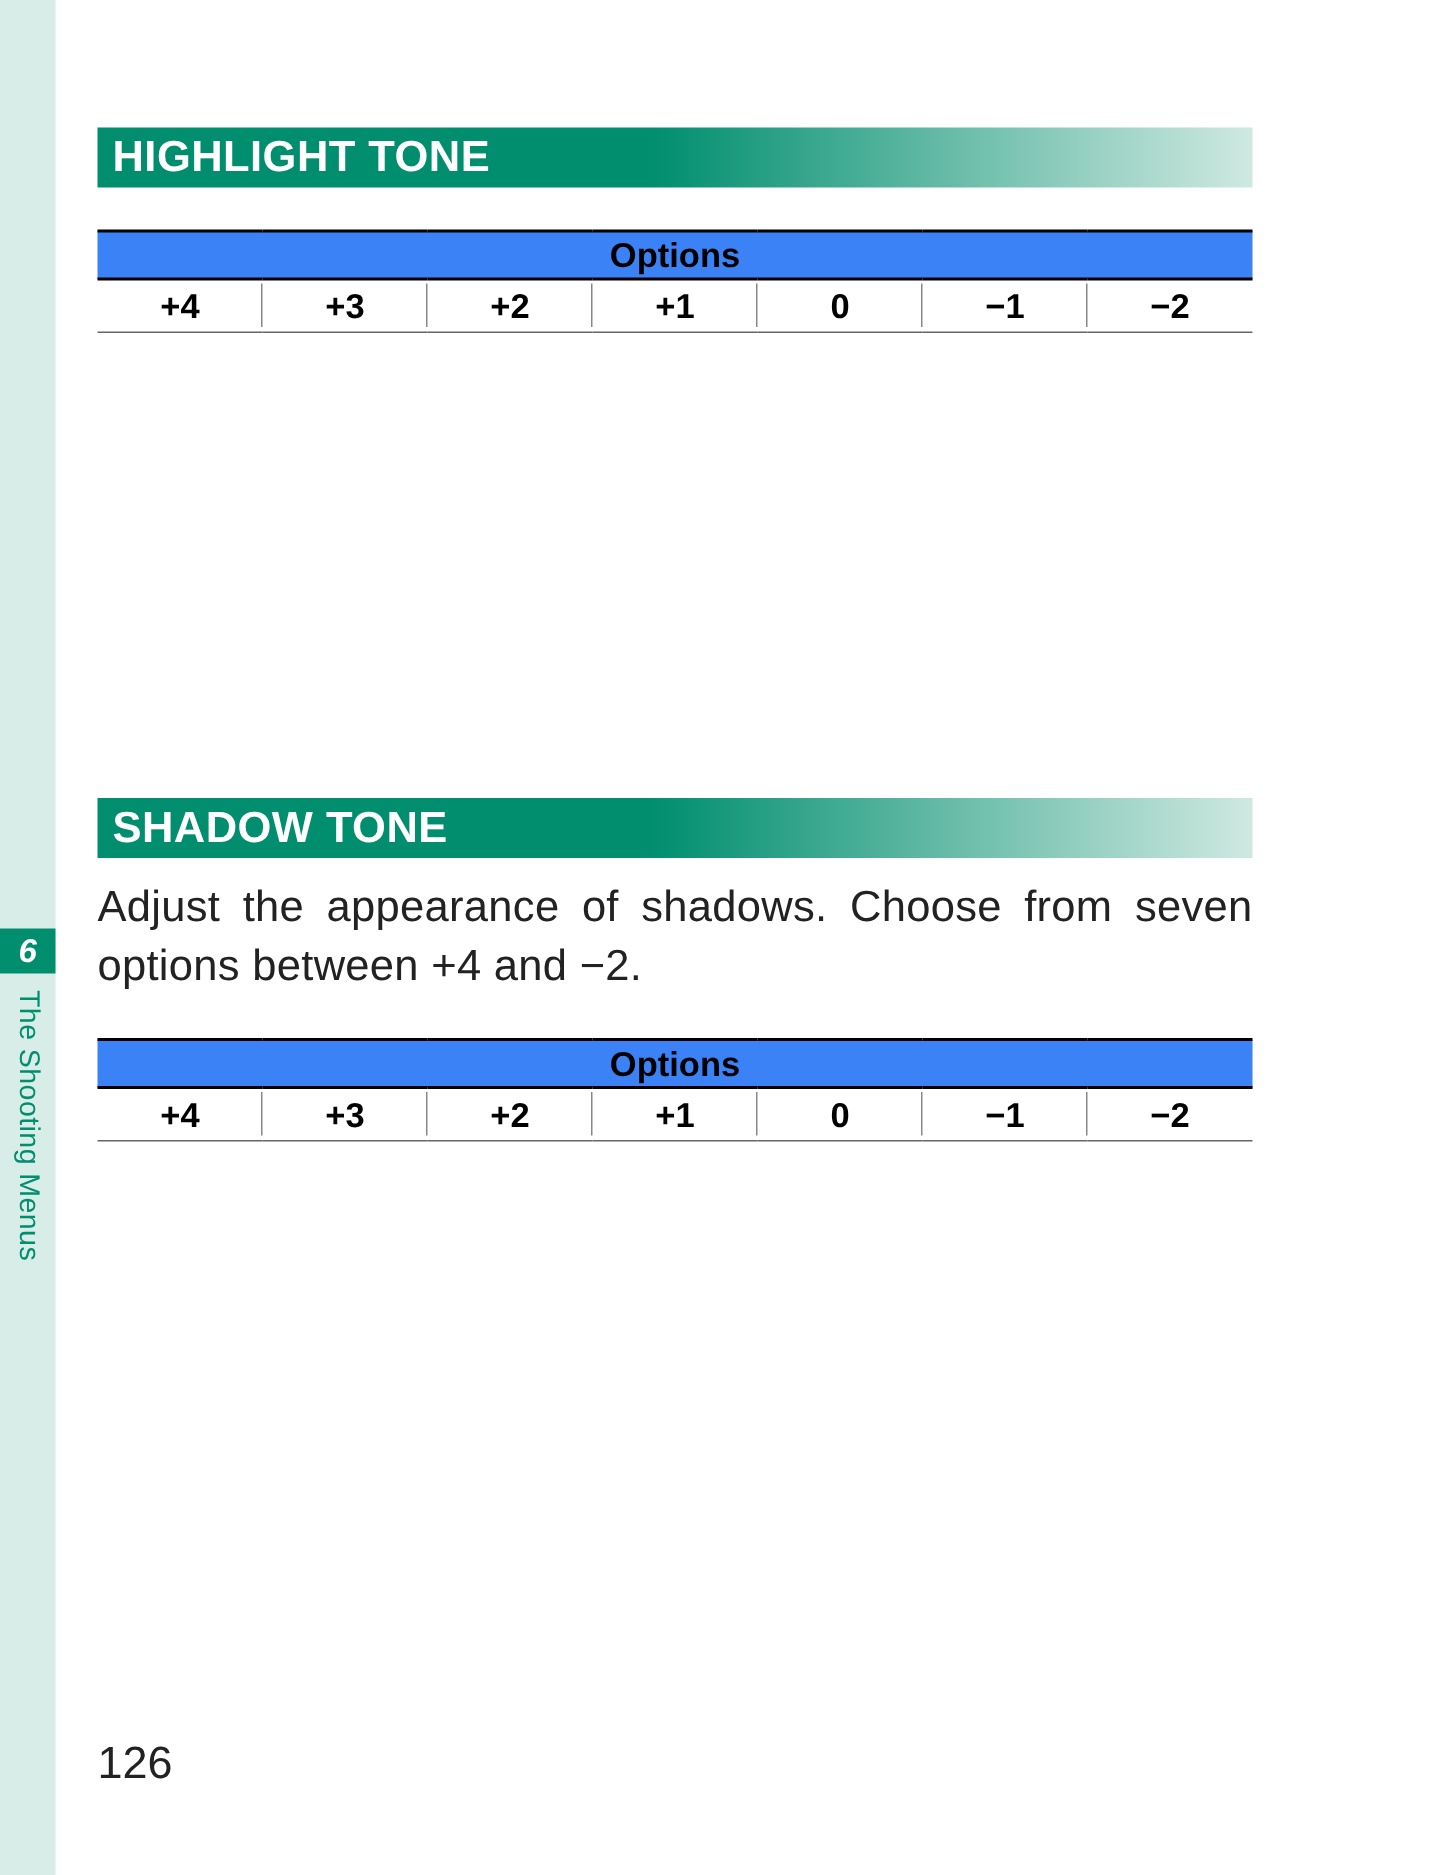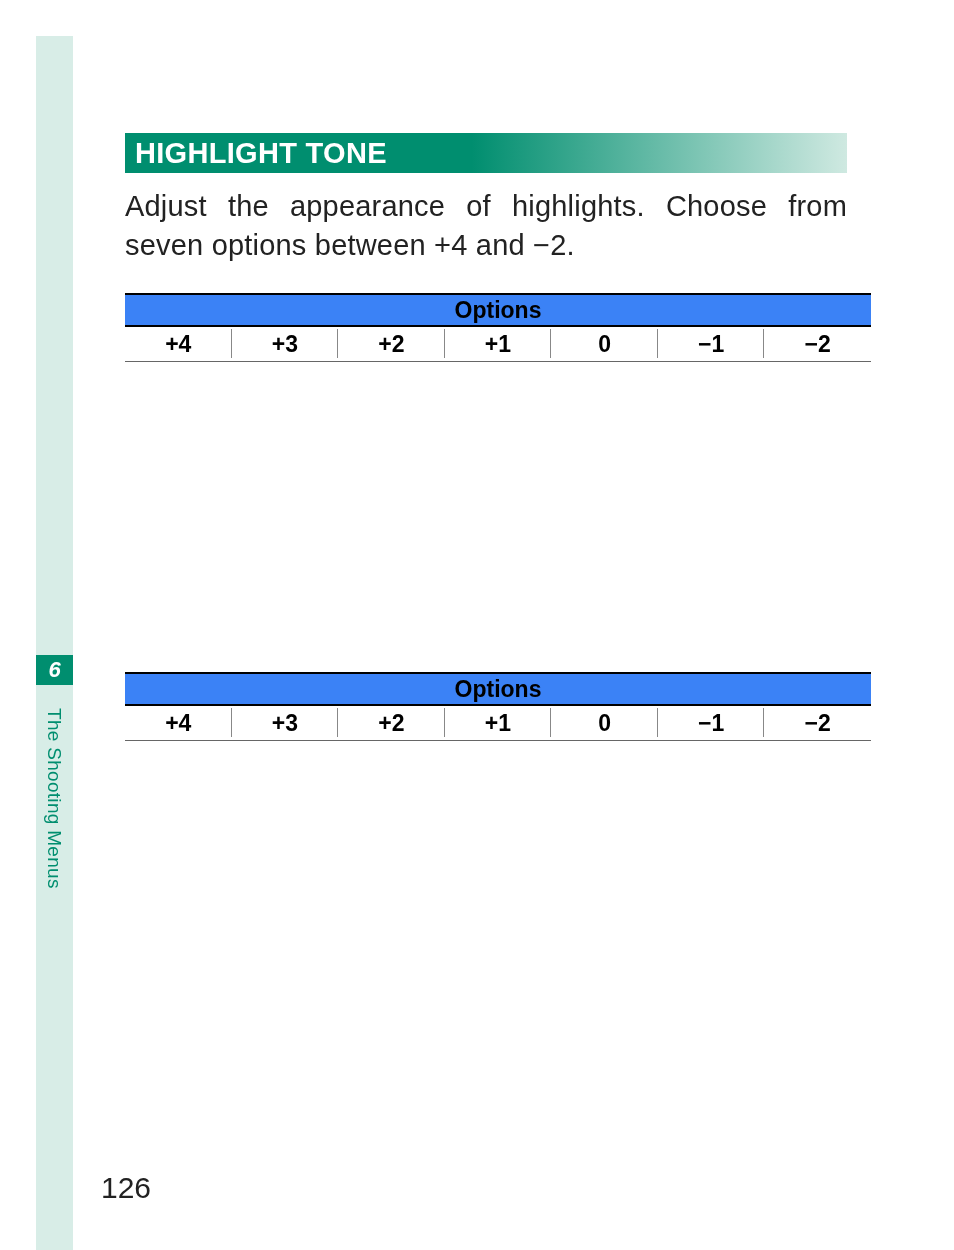--- a/index.html
+++ b/index.html
@@ -1,16 +1,16 @@
 <!DOCTYPE html>
 <html><head>
   <meta charset="utf-8">
   <style>
     * {
-      margin: 12px;
+      margin: 0;
       padding: 0;
       box-sizing: border-box;
     }
 
     body {
       width: 954px;
       height: 1250px;
       background: #fff;
       font-family: "Myriad Pro", "Segoe UI", Arial, sans-serif;
       position: relative;
@@ -148,40 +148,41 @@
 </div>
 
 <div class="vertical-text-container">
   <span class="vertical-text">The Shooting Menus</span>
 </div>
 
 <div class="content">
 
   <div>
     <div class="section-heading">HIGHLIGHT TONE</div>
-    <p class="body-text">Adjust the appearance of highlights. Choose from seven options between +4 and −2.</p>
     <table class="options-table">
       <tbody>
           <tr class="options-header">
         <td colspan="7">Options</td>
       </tr>
       <tr class="options-values">
         <td>+4</td>
         <td>+3</td>
         <td>+2</td>
         <td>+1</td>
         <td>0</td>
         <td>−1</td>
         <td>−2</td>
       </tr>
     </tbody>
       </table>
   </div>
 
   <div class="section-2">
+    <div class="section-heading">SHADOW TONE</div>
+    <p class="body-text">Adjust the appearance of shadows. Choose from seven options between +4 and −2.</p>
     <table class="options-table">
       <tbody>
           <tr class="options-header">
         <td colspan="7">Options</td>
       </tr>
       <tr class="options-values">
         <td>+4</td>
         <td>+3</td>
         <td>+2</td>
         <td>+1</td>

